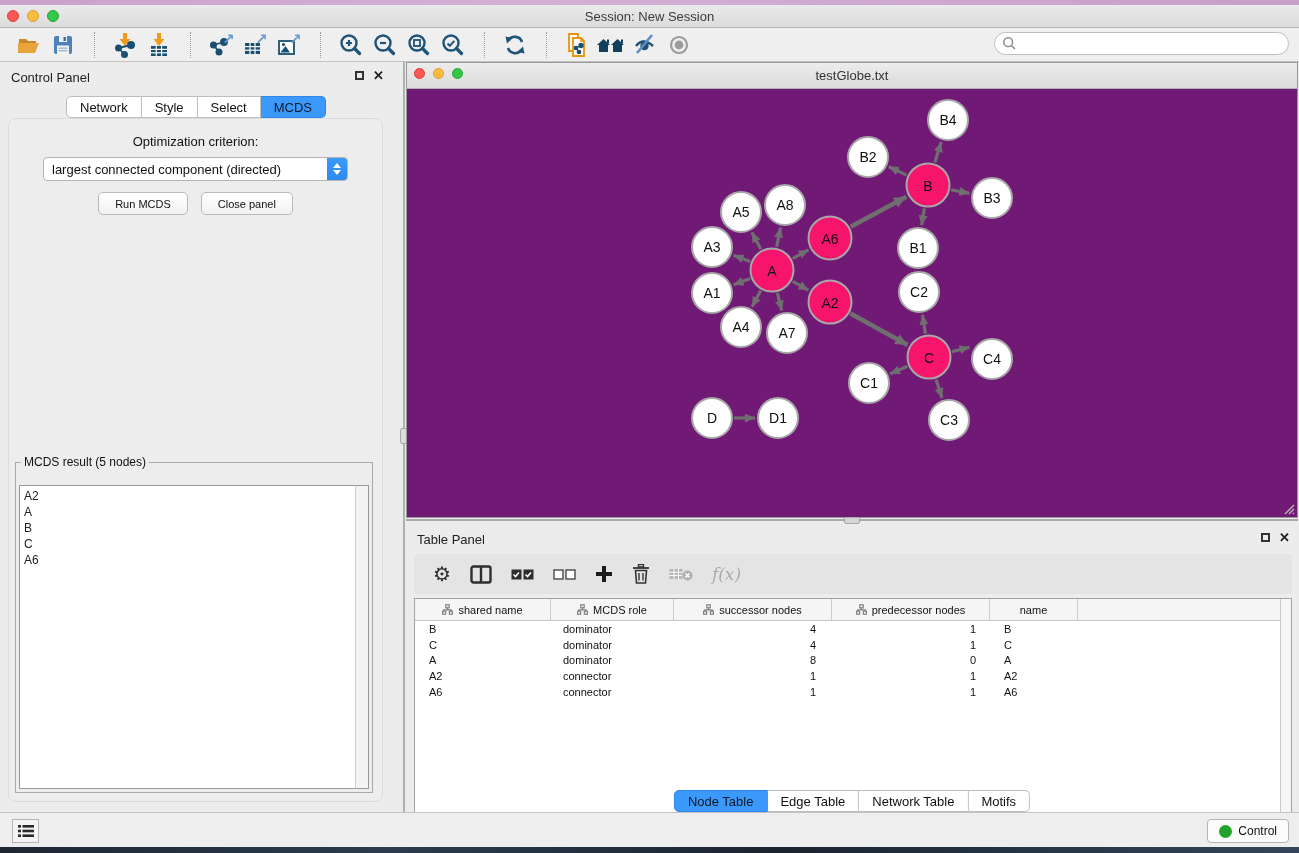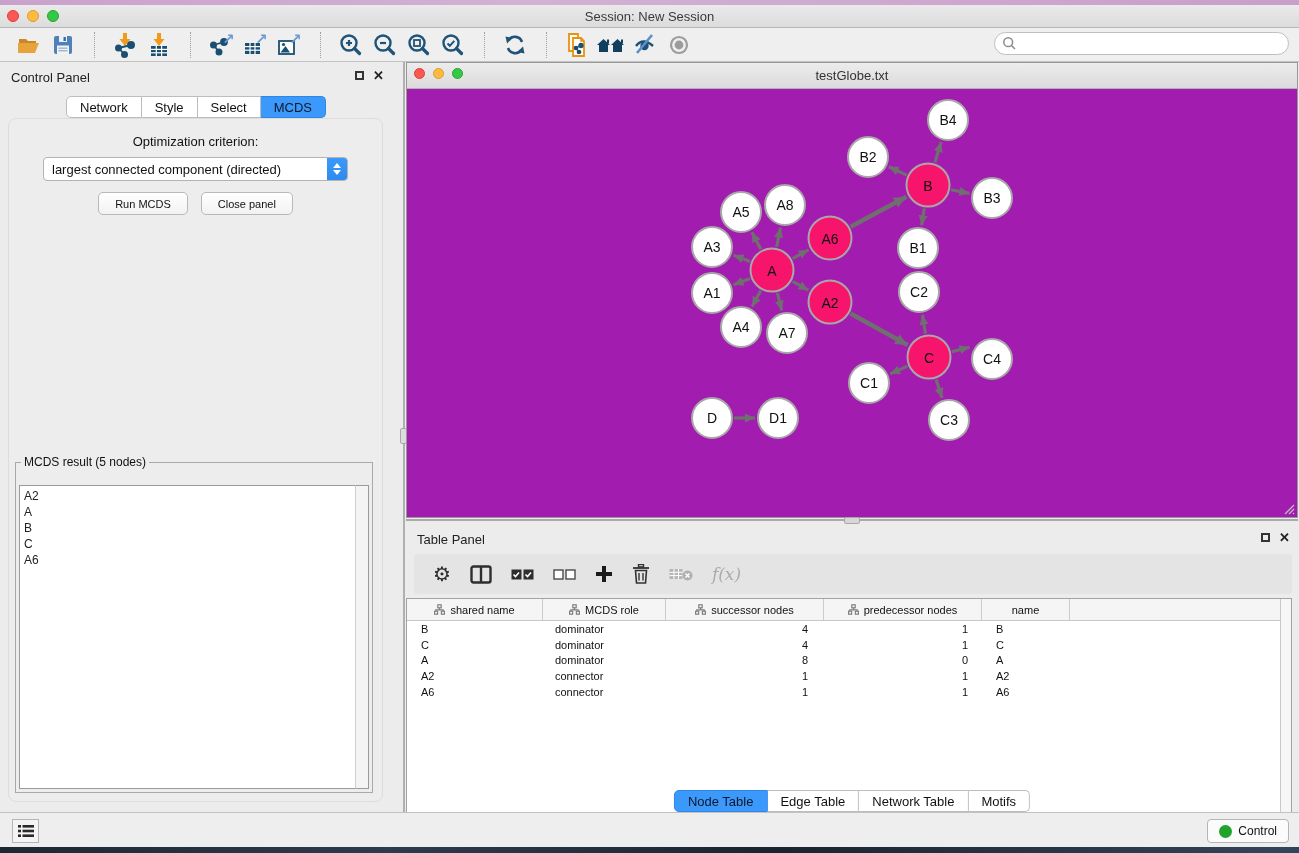--- a/index.html
+++ b/index.html
@@ -80,40 +80,40 @@
   .resultscroll{ position:absolute; right:3px; top:16px; bottom:3px; width:14px;
     background:#f4f4f4; border:1px solid #9a9a9a; border-left:1px solid #cfcfcf; }
   
   .rightcol{ position:absolute; left:406px; top:0; width:892px; height:750px; }
   .netwin{ position:absolute; left:0; top:0; width:892px; height:456px;
     border:1px solid #989898; background:#fff; }
   .netwin .wtitle{ position:absolute; left:0; top:0; right:0; height:26px;
     background:linear-gradient(#ececec,#dbdbdb); border-bottom:1px solid #b2b2b2; }
   .netwin .wtitle .title{ position:absolute; left:0; right:0; top:5px; text-align:center;
     font-size:13px; color:#333; }
-  .canvas{ position:absolute; left:0; top:26px; right:0; bottom:0; background:#a21caf; overflow:hidden;}
+  .canvas{ position:absolute; left:0; top:26px; right:0; bottom:0; background:#701a75; overflow:hidden;}
   .canvas svg.edges{ position:absolute; left:0; top:0; }
   .edge{ stroke:var(--edge,#6f6f6f); stroke-width:3.2; }
   .edge.thick{ stroke-width:4.6; }
   .gnode{ position:absolute; border-radius:50%; display:flex; align-items:center; justify-content:center;
     font-size:14px; color:#111; transform:translate(-50%,-50%); background:#fff;
     border:2px solid var(--nodeborder,#a8a8a8); width:42px; height:42px; }
   .gnode.sel{ width:45px; height:45px; border-width:2.5px; background:var(--nodesel,#f6146c); }
   .resize-grip{ position:absolute; right:2px; bottom:2px; }
   .hdivider{ position:absolute; left:0; top:457px; width:892px; height:2px; background:#aaaaaa; }
   .hgrip{ position:absolute; left:438px; top:455px; width:16px; height:7px; background:#d6d6d6;
     border:1px solid #a8a8a8; border-radius:2px; }
   
   .tpanel{ position:absolute; left:0; top:462px; width:892px; height:288px; }
   .tp-toolbar{ position:absolute; left:8px; right:6px; top:30px; height:40px; background:#e4e4e4;
     border-radius:3px; display:flex; align-items:center; gap:19px; padding-left:19px; }
   .tp-toolbar .ticon{ display:flex; align-items:center; justify-content:center; }
   .gear-ch{ font-size:20px; color:#2e2e2e; line-height:20px;}
   .fx{ font-family:"DejaVu Serif", serif; font-style:italic; font-size:17px; color:#ababab; }
-  .ttable{ position:absolute; left:0; right:6px; top:74px; height:241px; background:#fff;
+  .ttable{ position:absolute; left:8px; right:6px; top:74px; height:241px; background:#fff;
     border:1px solid #a2a2a2; overflow:hidden; }
   .thead{ display:flex; height:22px; background:#f5f5f5; border-bottom:1px solid #c6c6c6;
     font-size:11px; color:#111; }
   .thcell{ display:flex; align-items:center; justify-content:center; gap:5px;
     border-right:1px solid #cccccc; }
   .thcell:last-child{ border-right:1px solid #cccccc; }
   .thfill{ flex:1; border-right:none !important; }
   .c0{ width:136px;} .c1{ width:123px;} .c2{ width:158px;} .c3{ width:158px;} .c4{ width:88px;}
   .trow{ display:flex; height:15.8px; font-size:11px; color:#111; align-items:center; }
   .cell{ overflow:hidden; white-space:nowrap; }

